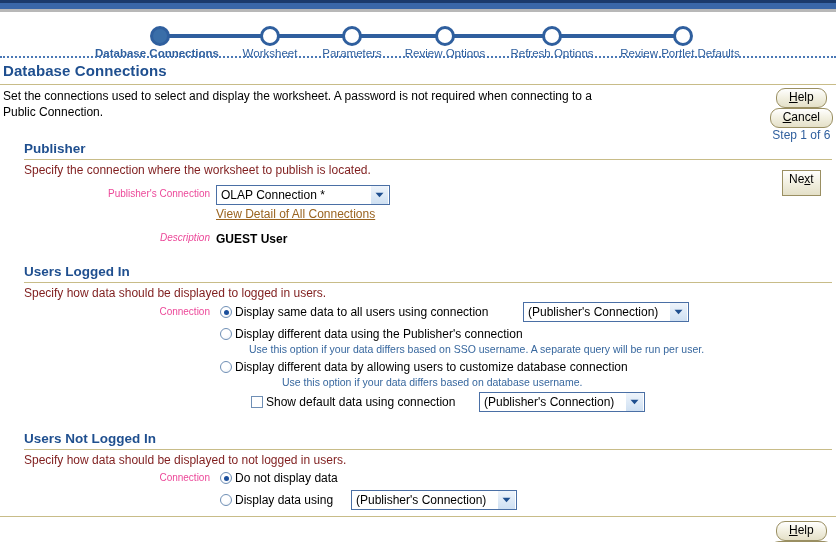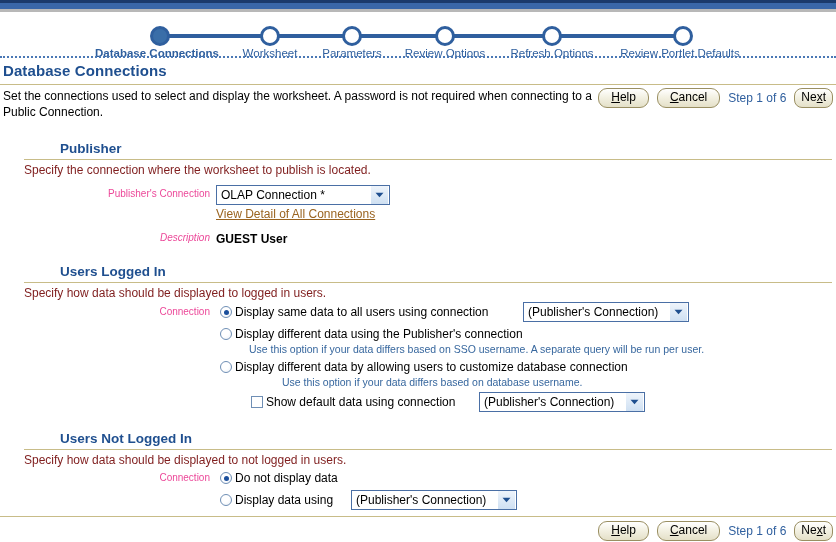--- a/index.html
+++ b/index.html
@@ -102,40 +102,41 @@
     width: 590px;
     font-size: 12px;
     line-height: 16px;
     color: #000;
   }
 
   .btn-bar {
     position: absolute;
     display: flex;
     align-items: center;
-    gap: 8px;
+    flex-direction: column;
   }
   #btn-bar-top { right: 3px; top: 88px; }
   #btn-bar-bottom { right: 3px; top: 521px; }
 
   .ora-btn {
     display: inline-block;
     padding: 1px 12px 2px 12px;
     font-size: 12px;
     color: #000;
     background: linear-gradient(to bottom, #ffffff 0%, #f3f1e3 45%, #e4e0c8 100%);
     border: 1px solid #9a8f62;
     border-radius: 9px;
     line-height: 15px;
     white-space: nowrap;
     cursor: pointer;
   }
   .ora-btn.square {
-    border-radius: 8px;
-    padding: 1px 6px 2px 6px;
+    border-radius: 0;
+    padding: 1px 6px 8px 6px;
+    margin-top: 28px;
   }
   .ora-btn u { text-decoration: underline; }
 
   .step-counter {
     font-size: 12px;
     color: #2f5f9e;
     white-space: nowrap;
   }
 
   #bottom-rule {
@@ -147,21 +148,20 @@
   }
 
   
   .section-head {
     position: absolute;
     left: 24px;
     font-size: 13.5px;
     font-weight: bold;
     color: #1f4f8f;
     white-space: nowrap;
-    margin-left: 36px;
   }
   .section-rule {
     position: absolute;
     left: 24px;
     width: 808px;
     height: 0;
     border-top: 1px solid #c8bc88;
   }
   .section-desc {
     position: absolute;

